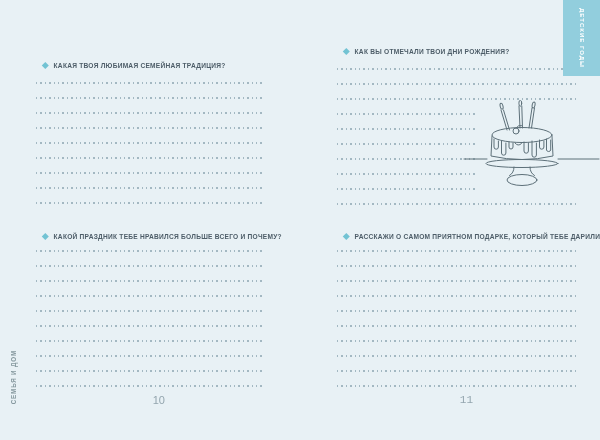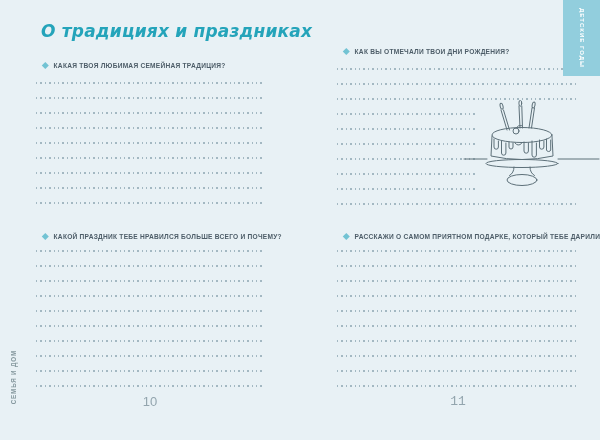--- a/index.html
+++ b/index.html
@@ -33,22 +33,22 @@
     color:#4d5d68;white-space:nowrap;
   }
   .lines{position:absolute;left:0;right:0;}
   .dotline{height:15px;position:relative;}
   .dotline::after{
     content:"";position:absolute;left:0;right:0;bottom:0;height:1.6px;
     background:repeating-linear-gradient(90deg,#a3b8c2 0 1.4px,transparent 1.4px 4.4px);
   }
   .dotline.short::after{right:100px;}
   .pagenum{
-    position:absolute;top:394px;width:30px;text-align:center;
-    font-size:13px;color:#93a5ae;
+    position:absolute;top:394px;width:30px;text-align:right;
+    font-size:11px;color:#93a5ae;
   }
   .pagenum.p10{left:135px;}
   .pagenum.p11{left:443px;font-family:Liberation Mono, monospace;}
   .tab{
     position:absolute;right:0;top:0;width:37px;height:76px;
     background:#92cedd;z-index:5;
     display:flex;align-items:center;justify-content:center;
   }
   .tab-label{
     writing-mode:vertical-rl;
@@ -67,21 +67,20 @@
   .cake{position:absolute;left:458px;top:100px;width:142px;height:95px;}
   .cake path,.cake ellipse,.cake circle{
     fill:none;stroke:#5d7079;stroke-width:1;stroke-linecap:round;stroke-linejoin:round;
   }
 </style>
 </head>
 <body>
 
 <div class="spread">
 
-  <div class="title">О традициях и праздниках</div>
 
   <div class="col left" style="top:0;height:440px;">
     <div class="qrow" style="top:62px;">
       <span class="bullet"></span>
       <span class="qlabel">КАКАЯ ТВОЯ ЛЮБИМАЯ СЕМЕЙНАЯ ТРАДИЦИЯ?</span>
     </div>
     <div class="lines" style="top:69px;">
         <div class="dotline"></div>
         <div class="dotline"></div>
         <div class="dotline"></div>

